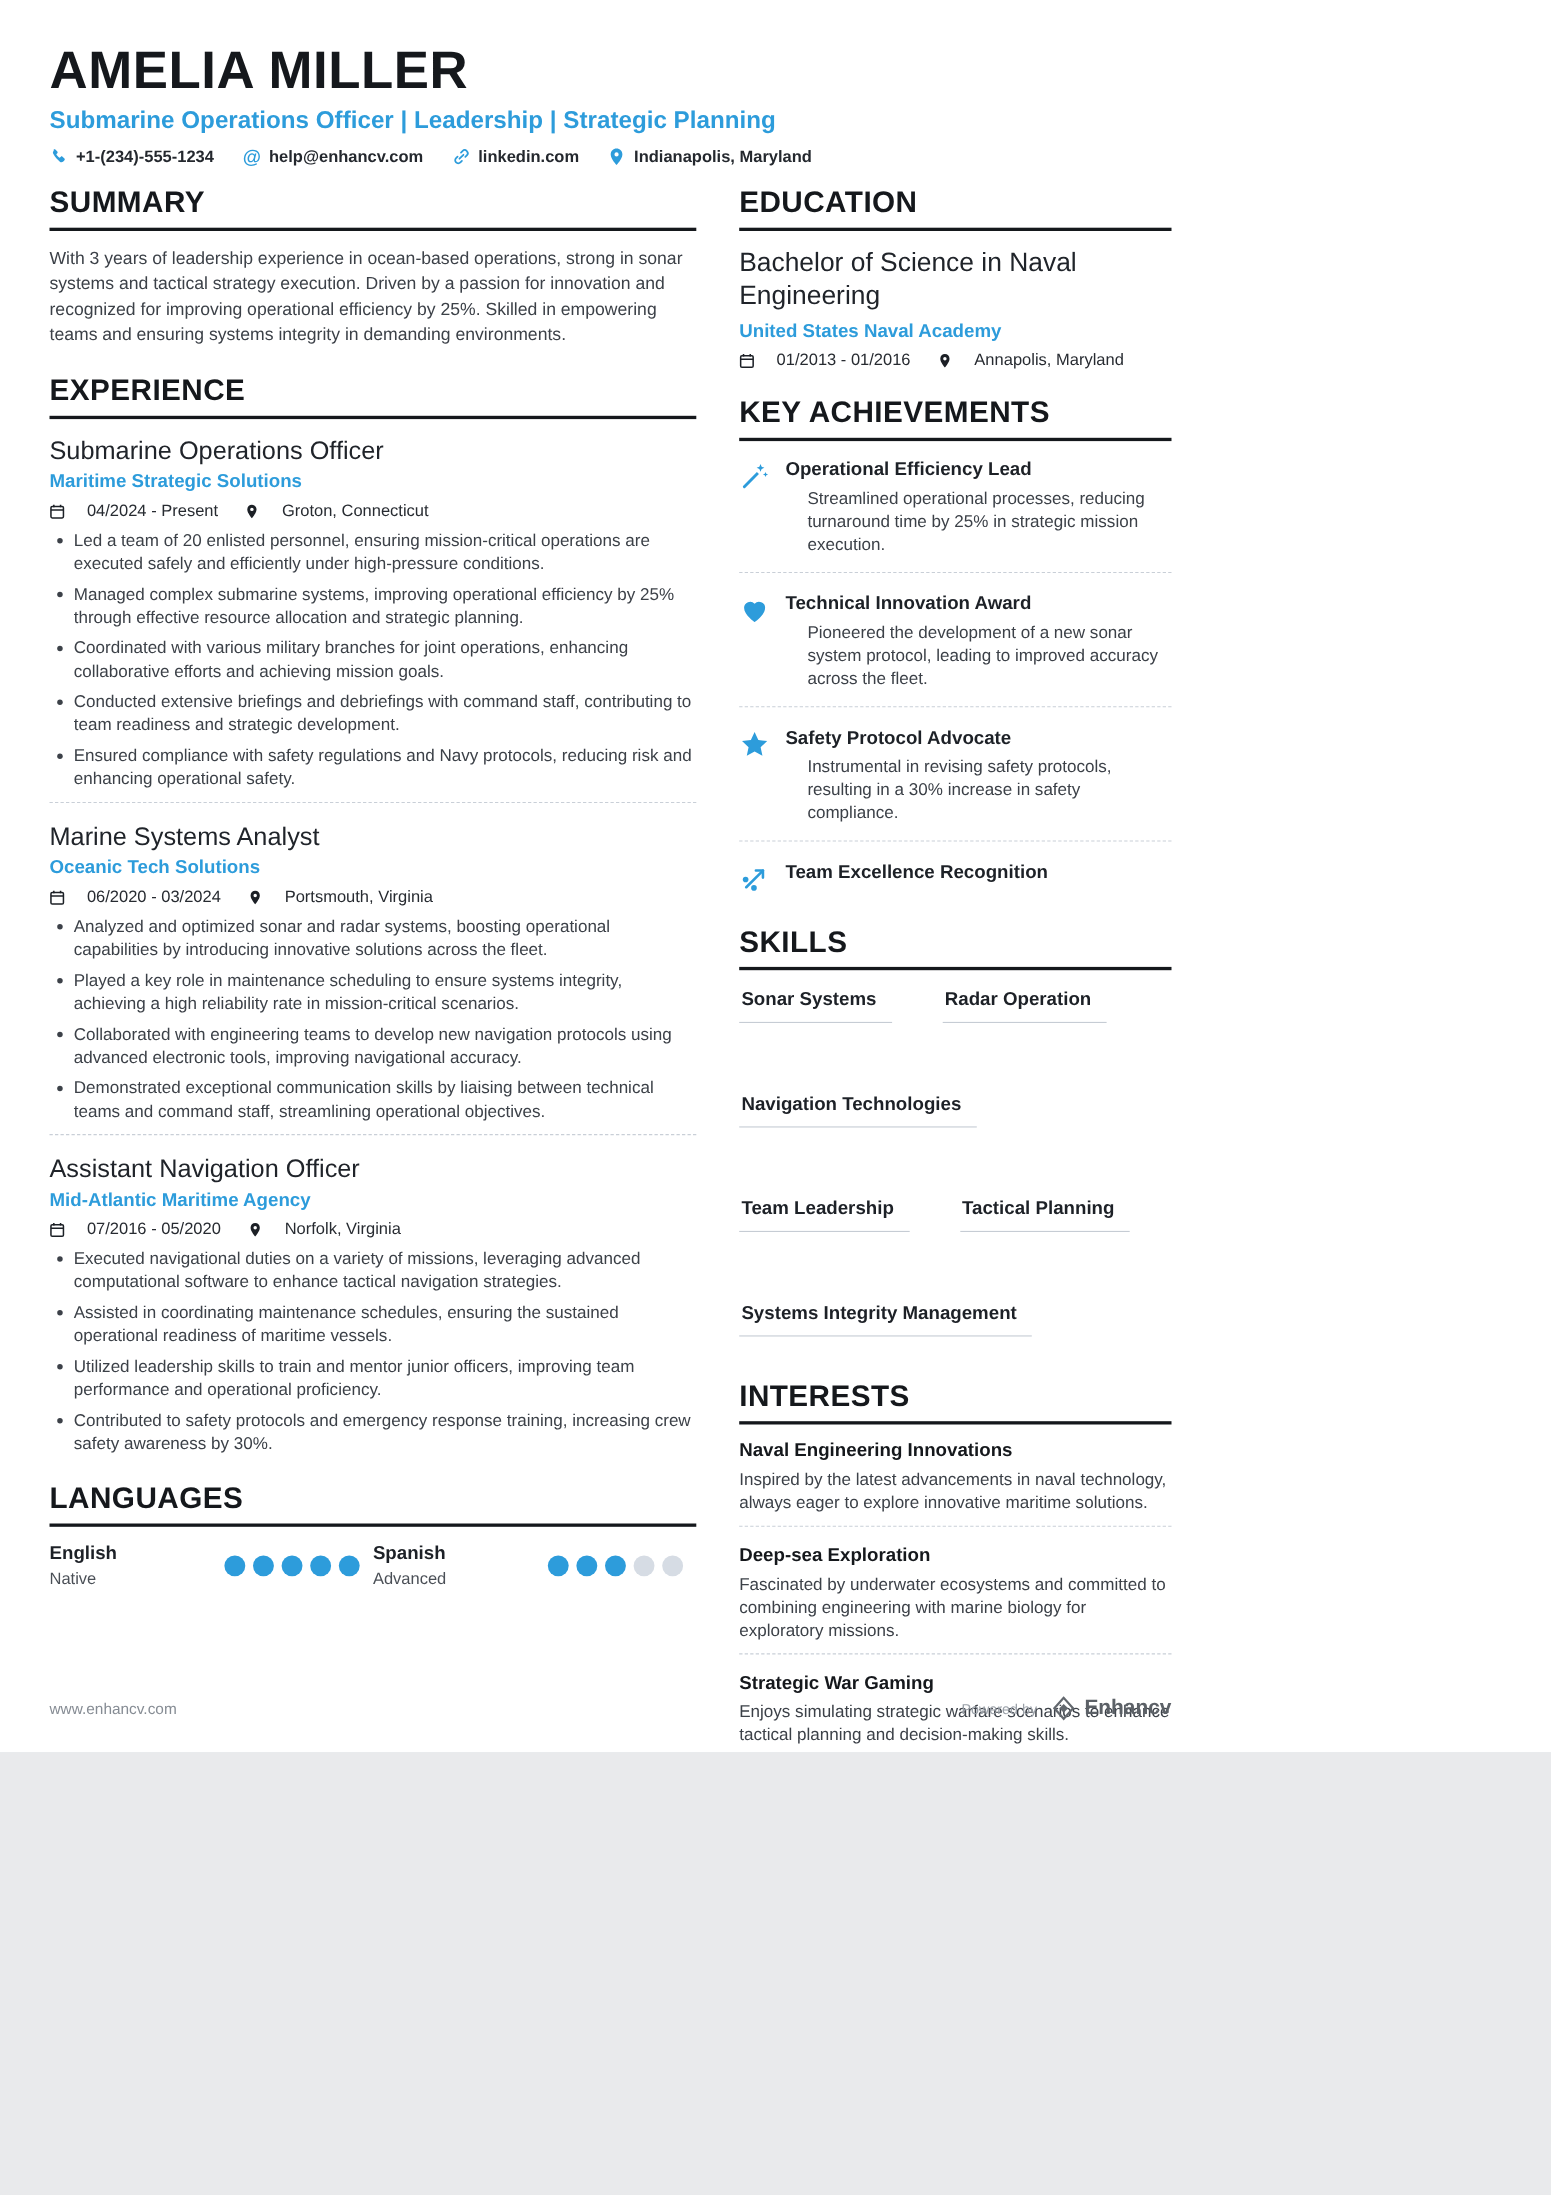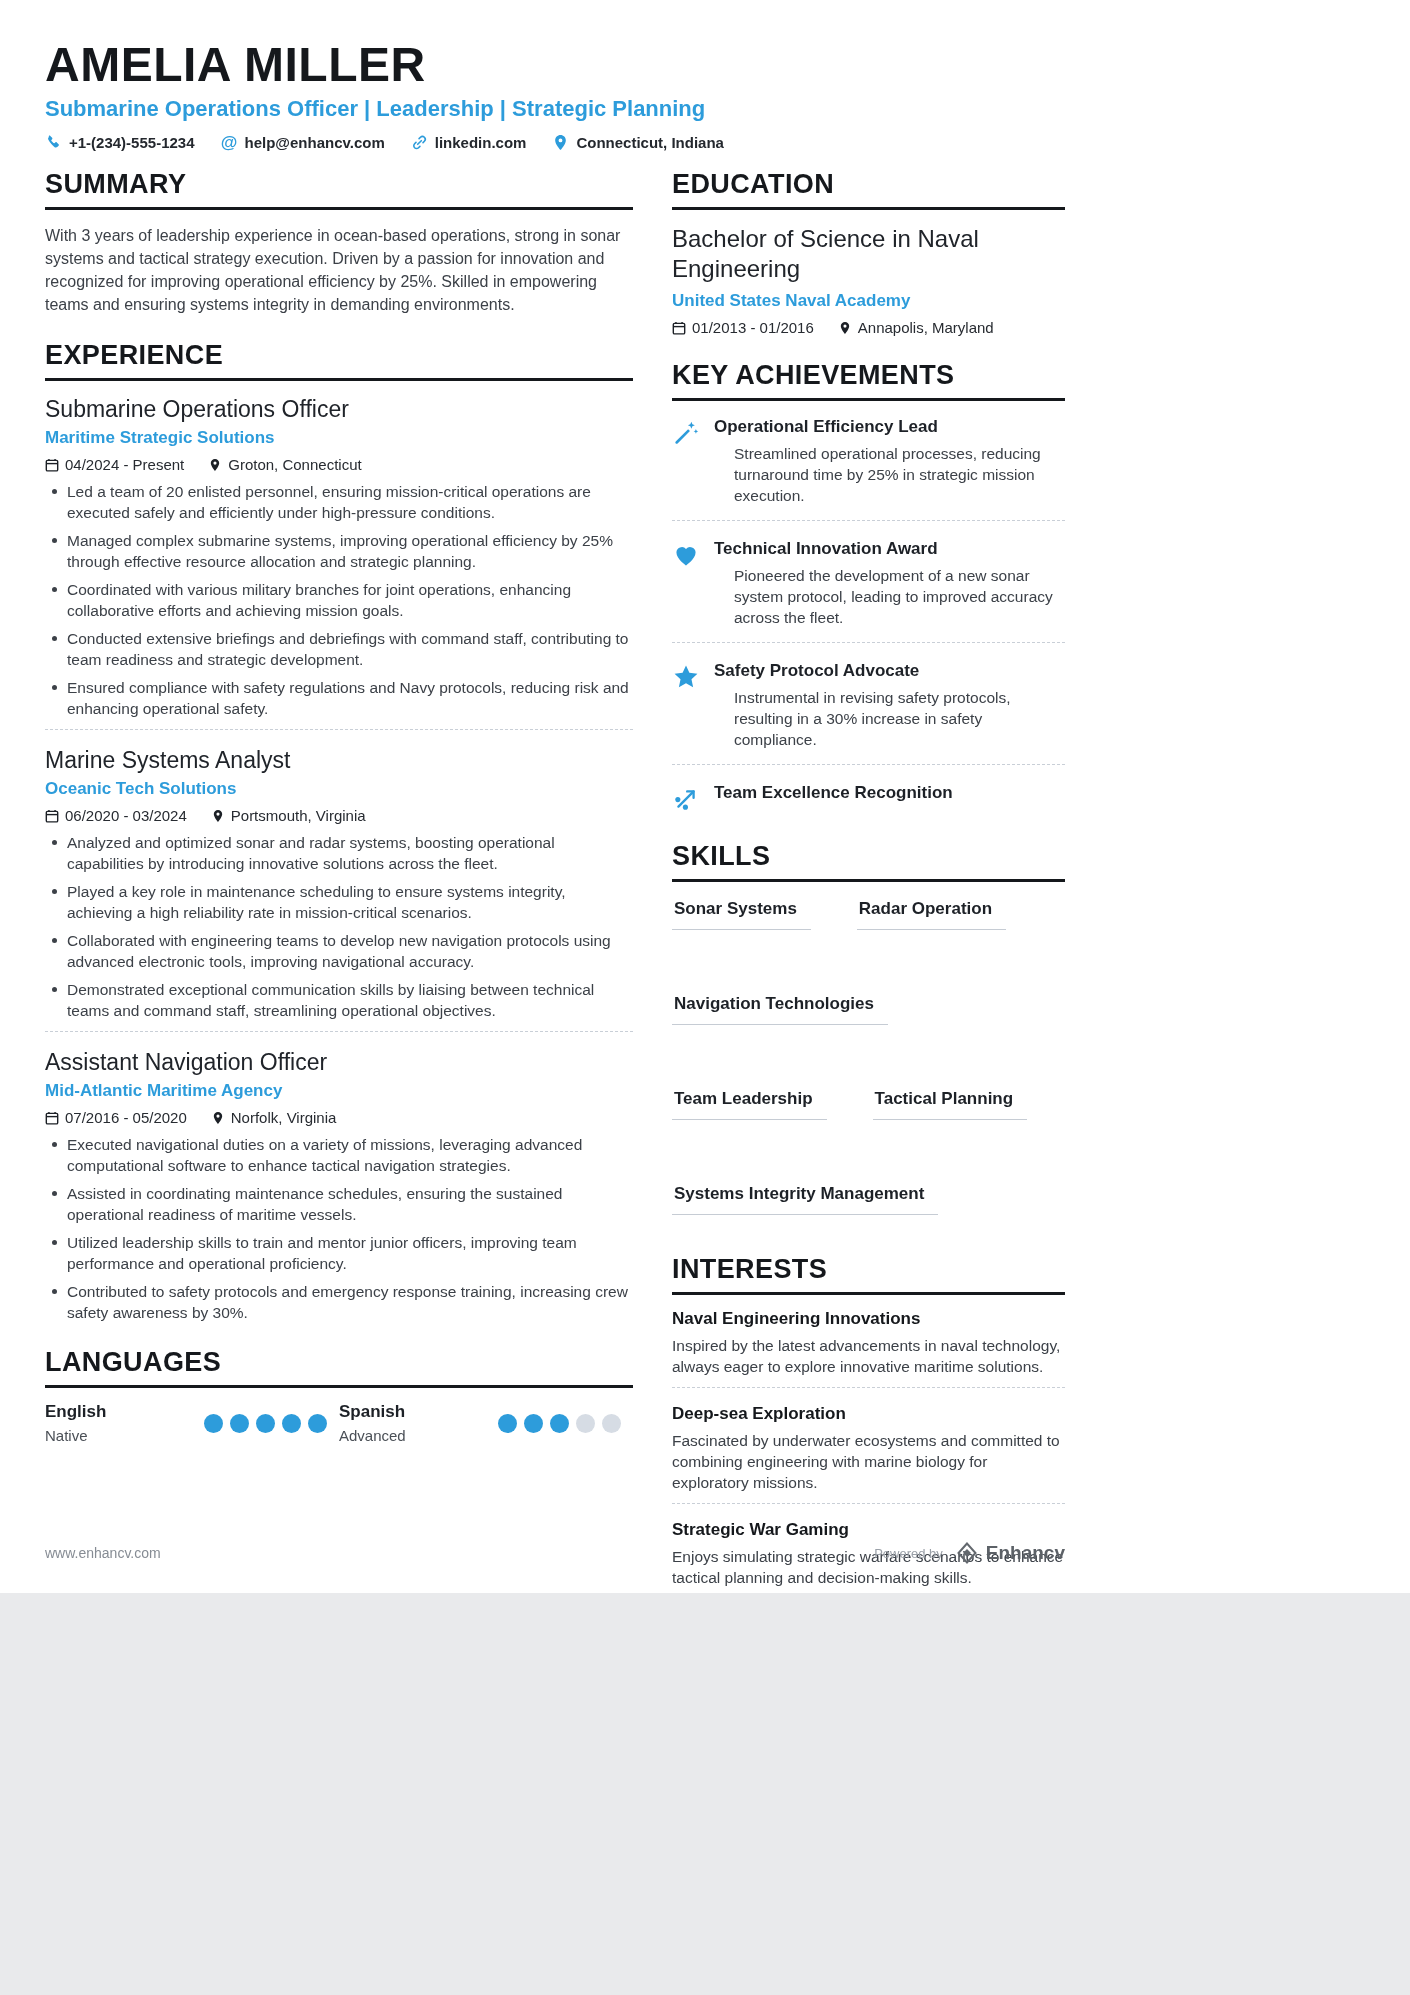--- a/index.html
+++ b/index.html
@@ -23,21 +23,21 @@
 
   .section { margin-bottom:24px; }
   .section-heading { font-size:27px; font-weight:700; color:#15181c; letter-spacing:.4px; padding-bottom:7px; border-bottom:3px solid #15181c; margin-bottom:14px; }
 
   .body-text { font-size:16px; line-height:23px; color:#3c4148; }
 
   
   .job-title { font-size:23px; font-weight:400; color:#20242a; line-height:28px; }
   .company { font-size:17px; font-weight:700; color:#2d9cdb; margin-top:5px; }
   .meta-row { display:flex; gap:24px; margin-top:8px; margin-bottom:8px; }
-  .meta { display:flex; align-items:center; gap:6px; font-size:15px; color:#272b31; }
+  .meta { display:flex; align-items:center; gap:20px; font-size:15px; color:#272b31; }
   .micon { width:14px; height:14px; display:inline-flex; }
   .micon svg { width:14px; height:14px; }
   ul.bullets { list-style:none; margin-top:2px; }
   ul.bullets li { position:relative; padding-left:22px; font-size:15.5px; line-height:21px; color:#3c4148; margin-bottom:7px; }
   ul.bullets li::before { content:""; position:absolute; left:7px; top:8px; width:5px; height:5px; border-radius:50%; background:#3c4148; }
   .dashed-sep { border-top:1px dashed #c9cfd7; margin:10px 0 16px; }
 
   
   .languages-grid { display:flex; }
   .lang { display:flex; align-items:center; justify-content:space-between; width:292px; margin-right:12px; }
@@ -104,21 +104,21 @@
             </svg>
         </span>
         <span>linkedin.com</span>
       </div>
       <div class="contact-item">
         <span class="cicon">
           <svg viewBox="0 0 16 16">
               <path d="M8 1C5.2 1 3 3.2 3 6c0 3.8 5 9 5 9s5-5.2 5-9c0-2.8-2.2-5-5-5zm0 6.8A1.8 1.8 0 118 4.2a1.8 1.8 0 010 3.6z" fill="#2d9cdb"></path>
             </svg>
         </span>
-        <span>Connecticut, Indiana</span>
+        <span>Indianapolis, Maryland</span>
       </div>
     </div>
   </div>
 
   <div class="columns">
 
     <div class="col-left">
 
       <div class="section">
         <div class="section-heading">SUMMARY</div>

